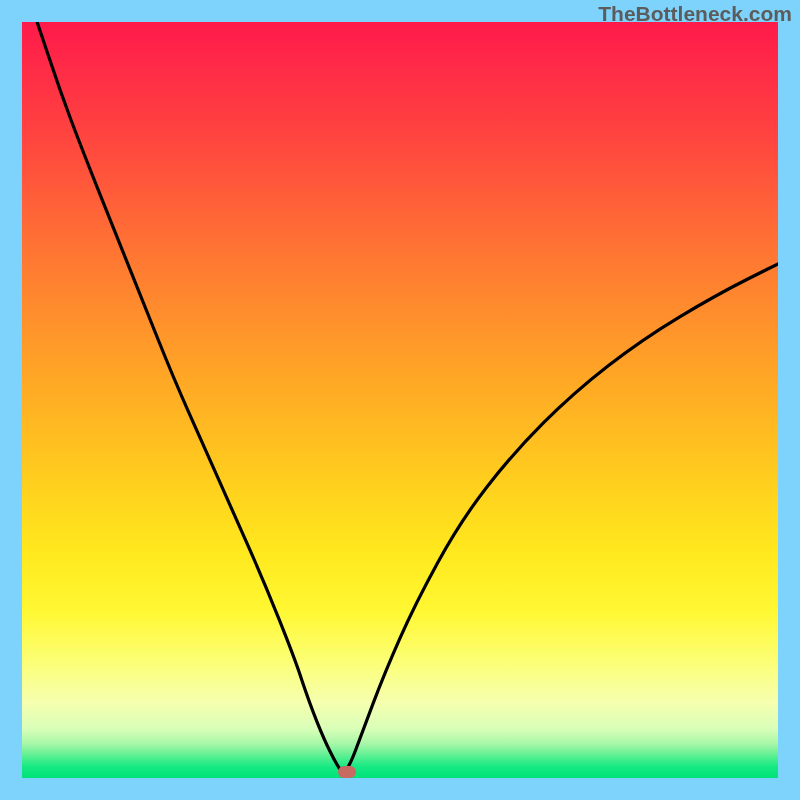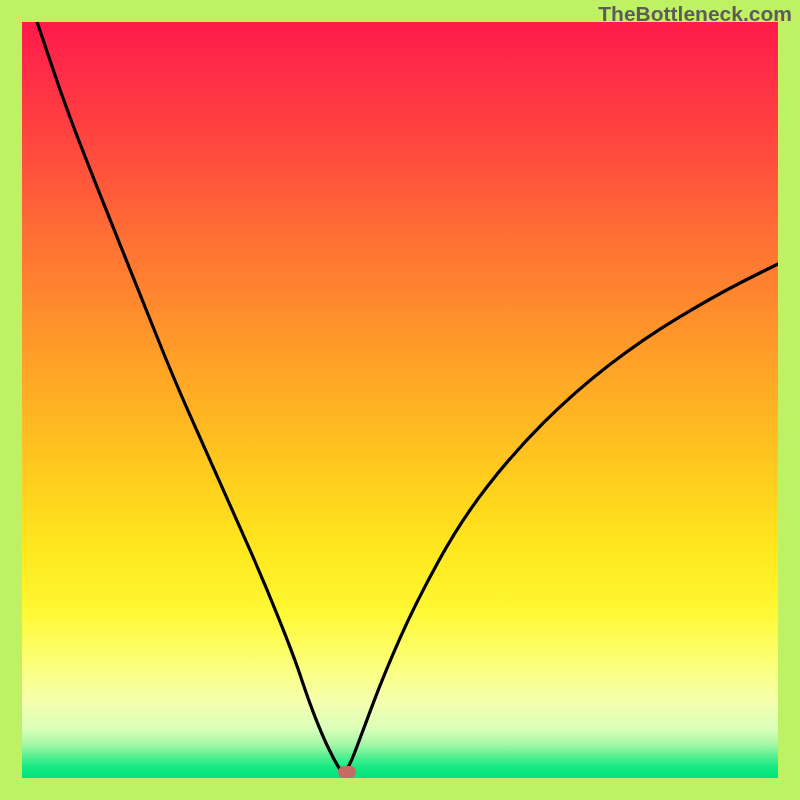--- a/index.html
+++ b/index.html
@@ -9,21 +9,21 @@
     height: 800px;
     background: #000;
     overflow: hidden;
   }
   .frame {
     position: absolute;
     left: 0;
     top: 0;
     width: 800px;
     height: 800px;
-    background: #bef264;
+    background: #7dd3fc;
   }
   .plot-area {
     position: absolute;
     left: 22px;
     top: 22px;
     width: 756px;
     height: 756px;
     
     background: linear-gradient(to bottom,
       #ff1a4a 0%,

